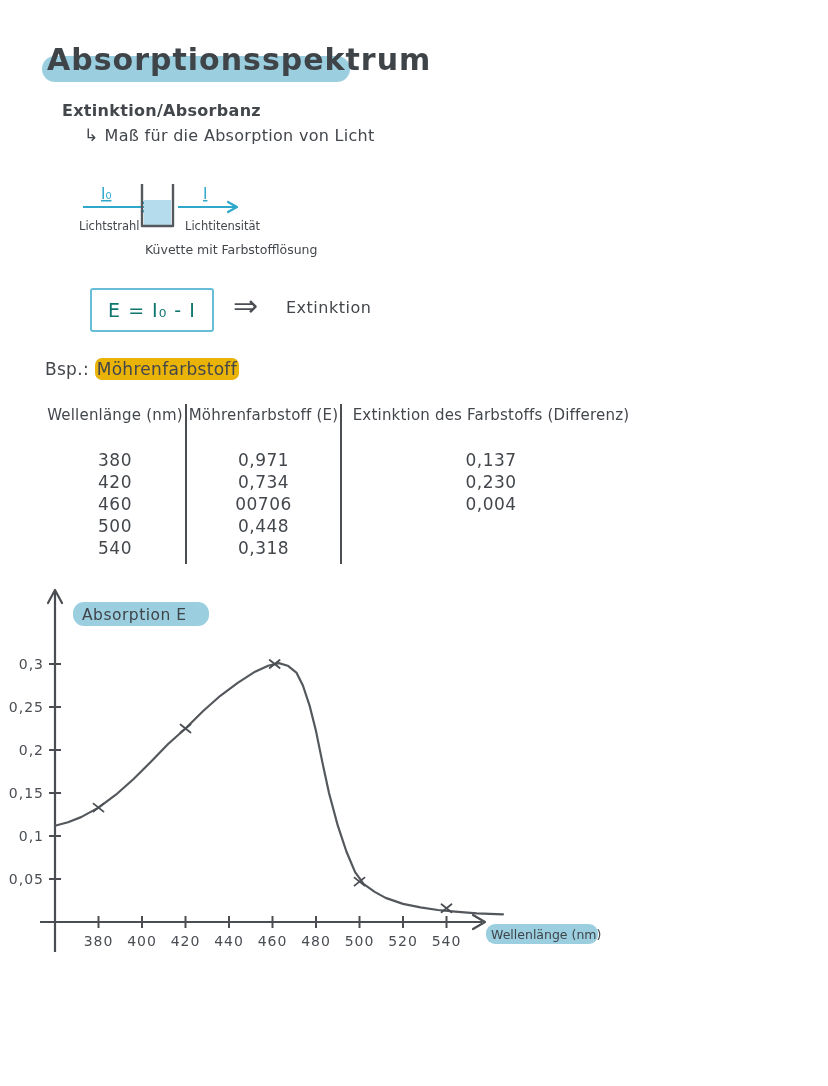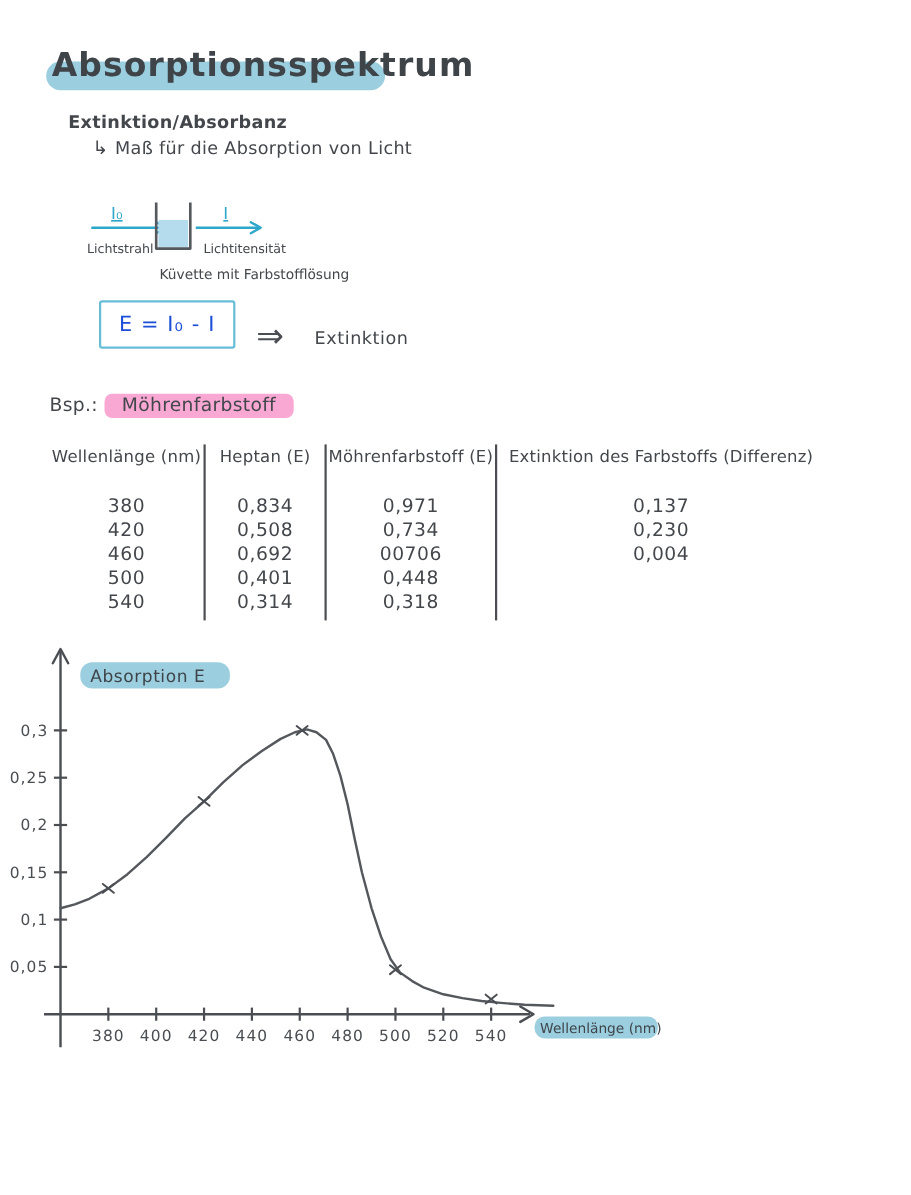--- a/index.html
+++ b/index.html
@@ -9,27 +9,27 @@
   }
   .abs{position:absolute;}
   
   .title-pill{left:42px;top:56px;width:308px;height:26px;background:#9bcfe0;border-radius:13px;}
   .title-text{left:47px;top:42px;font-size:30px;font-weight:600;letter-spacing:1px;color:#3f4449;z-index:2;}
   
   .sub1{left:62px;top:101px;font-size:16px;letter-spacing:.3px;font-weight:bold;}
   .sub2{left:84px;top:125px;font-size:16px;letter-spacing:.3px;}
   .sub2 .arr{font-size:17px;margin-right:6px;color:#43474c;}
   
-  .formula-box{left:90px;top:273px;width:120px;height:40px;border:2.5px solid #67bdd8;border-radius:3px;
-    display:flex;align-items:center;justify-content:center;font-size:19px;letter-spacing:1px;color:#1d4ed8;}
+  .formula-box{left:90px;top:288px;width:120px;height:40px;border:2.5px solid #67bdd8;border-radius:3px;
+    display:flex;align-items:center;justify-content:center;font-size:19px;letter-spacing:1px;color:#0f766e;}
   .imp-arrow{left:233px;top:288px;font-size:30px;color:#4a4e53;}
   .formula-result{left:286px;top:298px;font-size:16px;letter-spacing:.5px;}
   
   .bsp{left:45px;top:359px;font-size:17px;letter-spacing:.3px;}
-  .bsp .hl{background:#f9a8d4;border-radius:7px;padding:1px 16px;}
+  .bsp .hl{background:#eab308;border-radius:7px;padding:1px 2px;}
   
   .table{left:45px;top:404px;width:705px;height:160px;display:flex;}
   .tcol{box-sizing:border-box;padding-top:2px;}
   .tcol.sep{border-left:2px solid #4a4e53;}
   .thead{font-size:15px;text-align:center;letter-spacing:.2px;height:44px;}
   .tval{font-size:17px;text-align:center;height:22px;letter-spacing:.5px;}
   
   #chart-svg{left:0;top:578px;}
   svg text{font-family:"DejaVu Sans",sans-serif;}
 </style>
@@ -76,28 +76,20 @@
 </div>
 
 <div class="abs table" id="data-table">
     <div class="tcol" style="width: 140px;">
       <div class="thead">Wellenlänge (nm)</div>
       <div class="tval">380</div>
       <div class="tval">420</div>
       <div class="tval">460</div>
       <div class="tval">500</div>
       <div class="tval">540</div>
-    </div>
-    <div class="tcol sep" style="width: 110px;">
-      <div class="thead">Heptan (E)</div>
-      <div class="tval">0,834</div>
-      <div class="tval">0,508</div>
-      <div class="tval">0,692</div>
-      <div class="tval">0,401</div>
-      <div class="tval">0,314</div>
     </div>
     <div class="tcol sep" style="width: 155px;">
       <div class="thead">Möhrenfarbstoff (E)</div>
       <div class="tval">0,971</div>
       <div class="tval">0,734</div>
       <div class="tval">00706</div>
       <div class="tval">0,448</div>
       <div class="tval">0,318</div>
     </div>
     <div class="tcol sep" style="width: 300px;">

